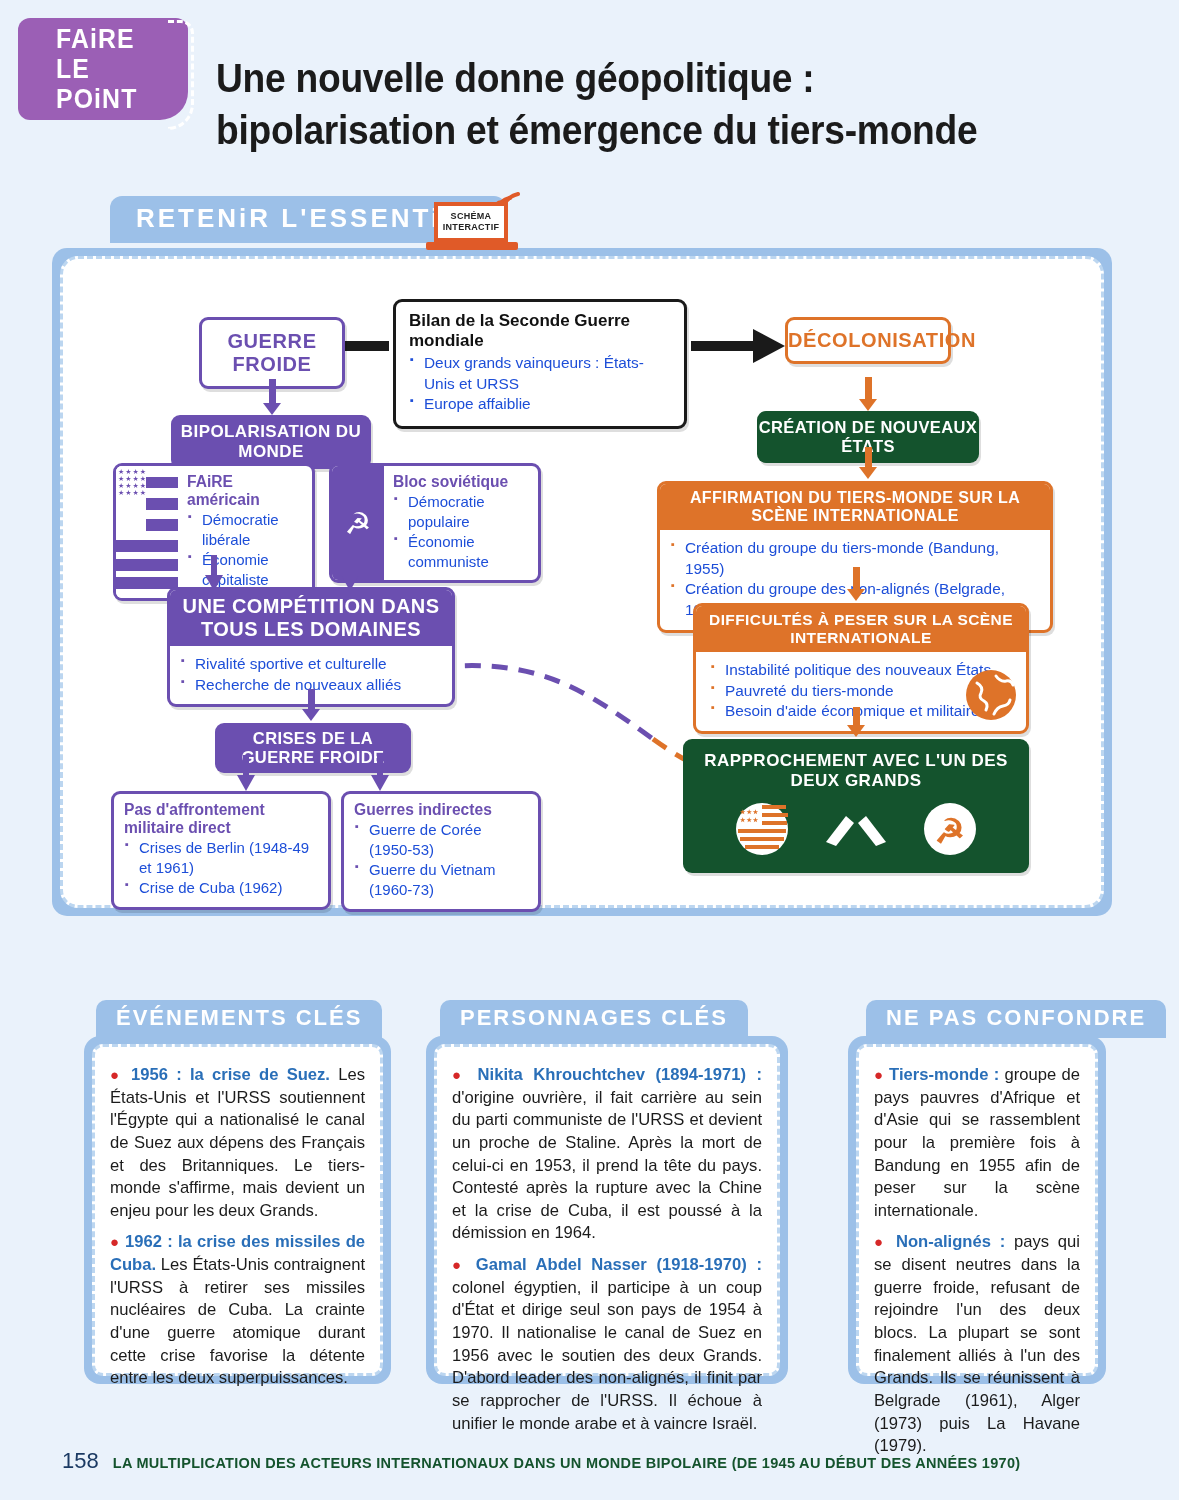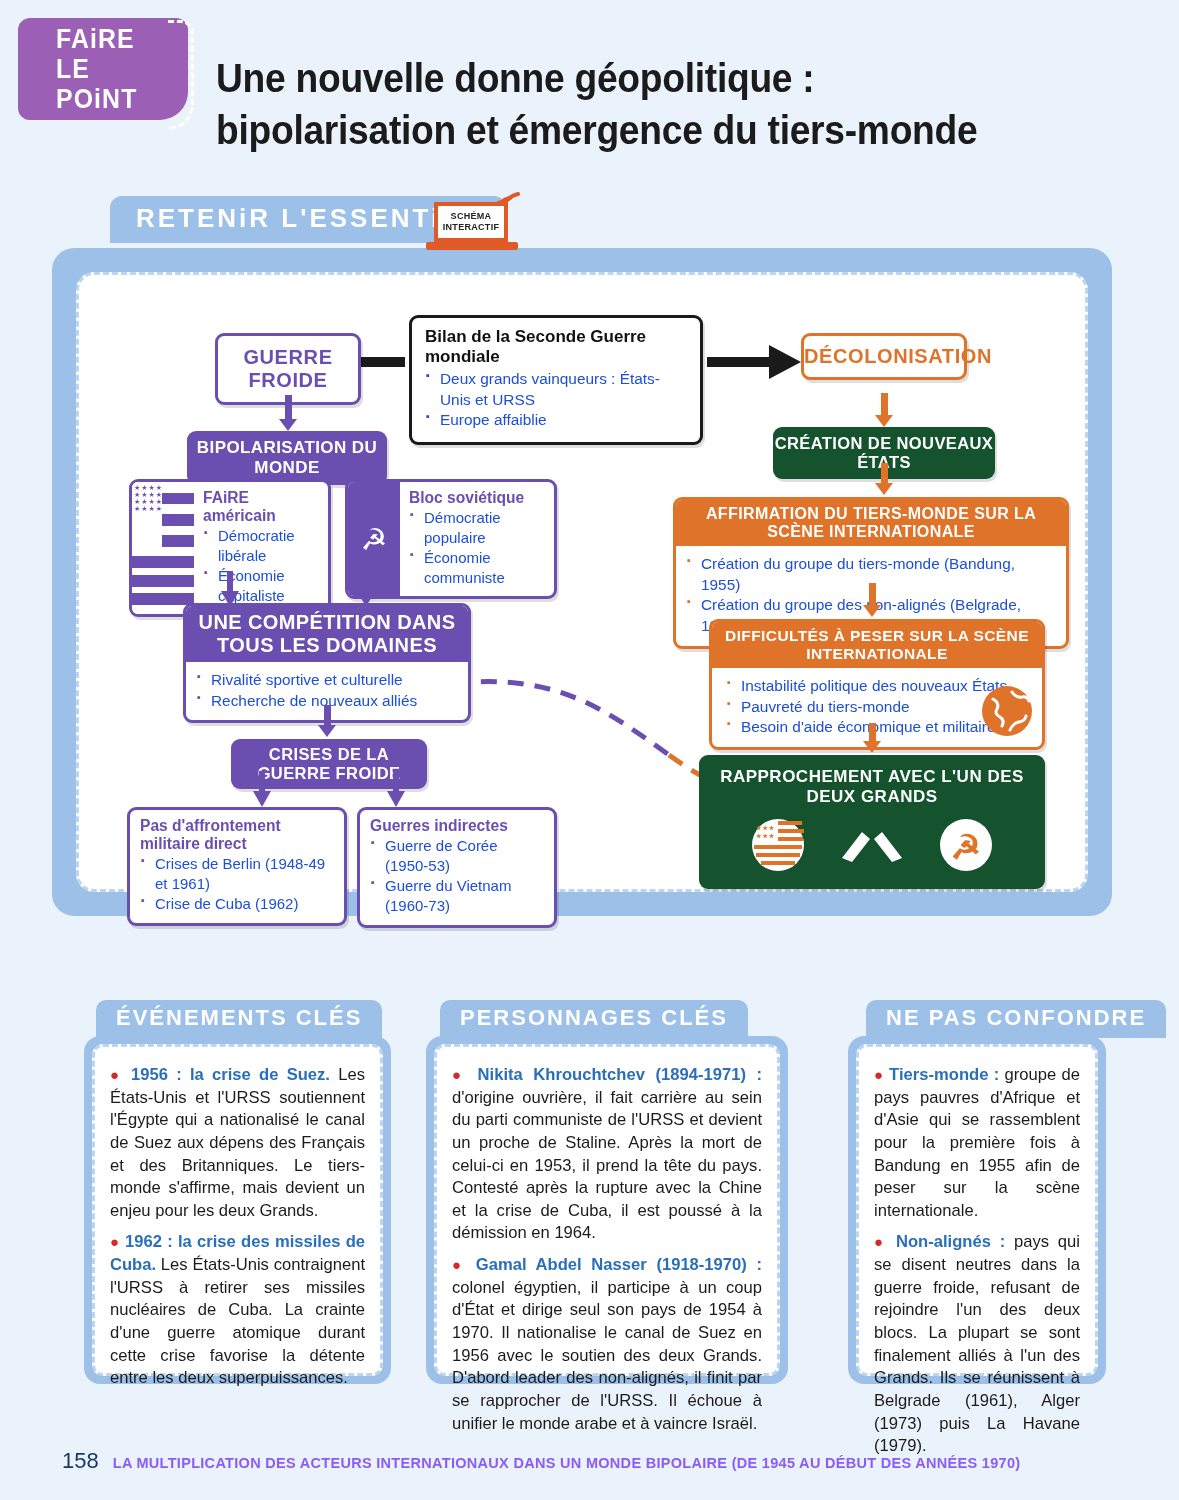--- a/index.html
+++ b/index.html
@@ -68,22 +68,22 @@
     letter-spacing: 0.3px; line-height: 1.25;
   }
   .interactif .base {
     position: absolute; left: 2px; top: 50px;
     width: 92px; height: 8px; background: #e05a28;
     border-radius: 2px;
   }
   .diagram-frame {
     position: absolute; left: 52px; top: 248px;
     width: 1060px; height: 668px;
-    background: #9cc0e8; border-radius: 22px;
-    padding: 24px; z-index: 2;
+    background: #9cc0e8; border-radius: 15px;
+    padding: 8px; z-index: 2;
   }
   .diagram-inner {
     width: 100%; height: 100%; background: #fff;
     border-radius: 18px;
     border: 3px dashed #bcd6f0;
     position: relative;
   }
 
   
   .node { position: absolute; }
@@ -185,21 +185,21 @@
   .card-inner p:last-child { margin-bottom: 0; }
   .redot { color: #d62828; font-size: 15px; }
   .blu { color: #2a6fb8; font-weight: bold; }
 
   .footer {
     position: absolute; left: 62px; bottom: 26px;
     display: flex; align-items: baseline; gap: 14px;
   }
   .footer .pg { font-size: 22px; font-weight: normal; color: #1b3a63; }
   .footer .txt {
-    font-size: 14.5px; font-weight: bold; color: #8b5cf6;
+    font-size: 14.5px; font-weight: bold; color: #14532d;
     letter-spacing: 0.3px;
     font-family: "Liberation Sans Narrow", "Liberation Sans", sans-serif;
   }
 </style>
 </head>
 <body>
 
 <div class="faire-tab">
   <div class="l">FAiRE</div>
   <div class="l">LE POiNT</div>

